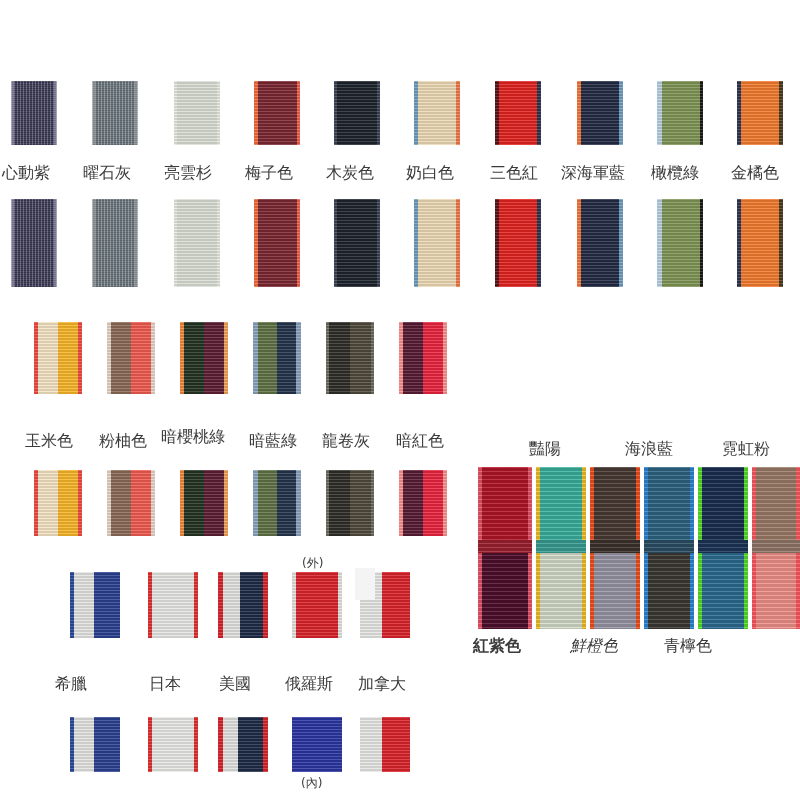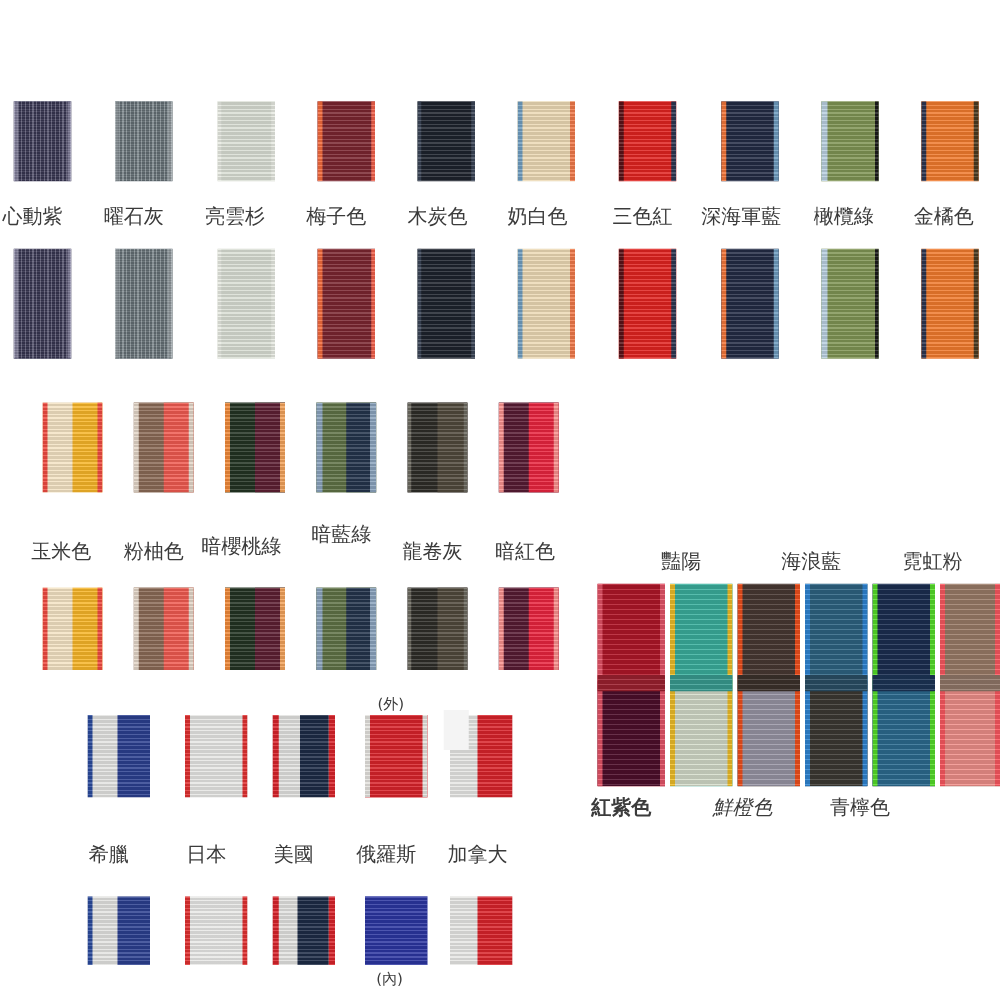--- a/index.html
+++ b/index.html
@@ -212,21 +212,21 @@
       <div class="seg" style="left:50%;right:0;background:#e8243e;"></div>
       <div class="seg" style="left:0;width:4px;background:#f9928f;"></div>
       <div class="seg" style="right:0;width:4px;background:#f9928f;"></div>
     </div>
   </div>
 
   <div>
     <div class="lbl" style="left:25px;top:432px;">玉米色</div>
     <div class="lbl" style="left:99px;top:432px;">粉柚色</div>
     <div class="lbl" style="left:161px;top:428px;">暗櫻桃綠</div>
-    <div class="lbl" style="left:249px;top:420px;font-family:Liberation Serif, serif;">暗藍綠</div>
+    <div class="lbl" style="left:249px;top:432px;">暗藍綠</div>
     <div class="lbl" style="left:322px;top:432px;">龍卷灰</div>
     <div class="lbl" style="left:396px;top:432px;">暗紅色</div>
   </div>
 
   <div>
     <div class="sw tex-h" style="left:34px;top:470px;width:48px;height:66px;background:#f4e3c4;">
       <div class="seg" style="left:50%;right:0;background:#f7b528;"></div>
       <div class="seg" style="left:0;width:4px;background:#ef4b41;"></div>
       <div class="seg" style="right:0;width:4px;background:#ef4b41;"></div>
     </div>
@@ -281,21 +281,21 @@
     </div>
 
     <div class="sw tex-h" style="left:360px;top:572px;width:50px;height:66px;background:#e6e6e4;">
       <div class="seg" style="left:22px;right:0;background:#d8232a;"></div>
     </div>
     <div class="flap" style="left:355px;top:568px;width:20px;height:32px;background:#f4f4f4;"></div>
     <div class="lbl-sm" style="left:302px;top:556px;">(外)</div>
   </div>
 
   <div>
-    <div class="lbl" style="left:71px;top:675px;">希臘</div>
+    <div class="lbl" style="left:55px;top:675px;">希臘</div>
     <div class="lbl" style="left:149px;top:675px;">日本</div>
     <div class="lbl" style="left:219px;top:675px;">美國</div>
     <div class="lbl" style="left:285px;top:675px;">俄羅斯</div>
     <div class="lbl" style="left:358px;top:675px;">加拿大</div>
   </div>
 
   <div>
     <div class="sw tex-h" style="left:70px;top:717px;width:50px;height:55px;background:#e3e3e1;">
       <div class="seg" style="left:0;width:4px;background:#2a4a9c;"></div>
       <div class="seg" style="left:24px;right:0;background:#2b3f8f;"></div>

